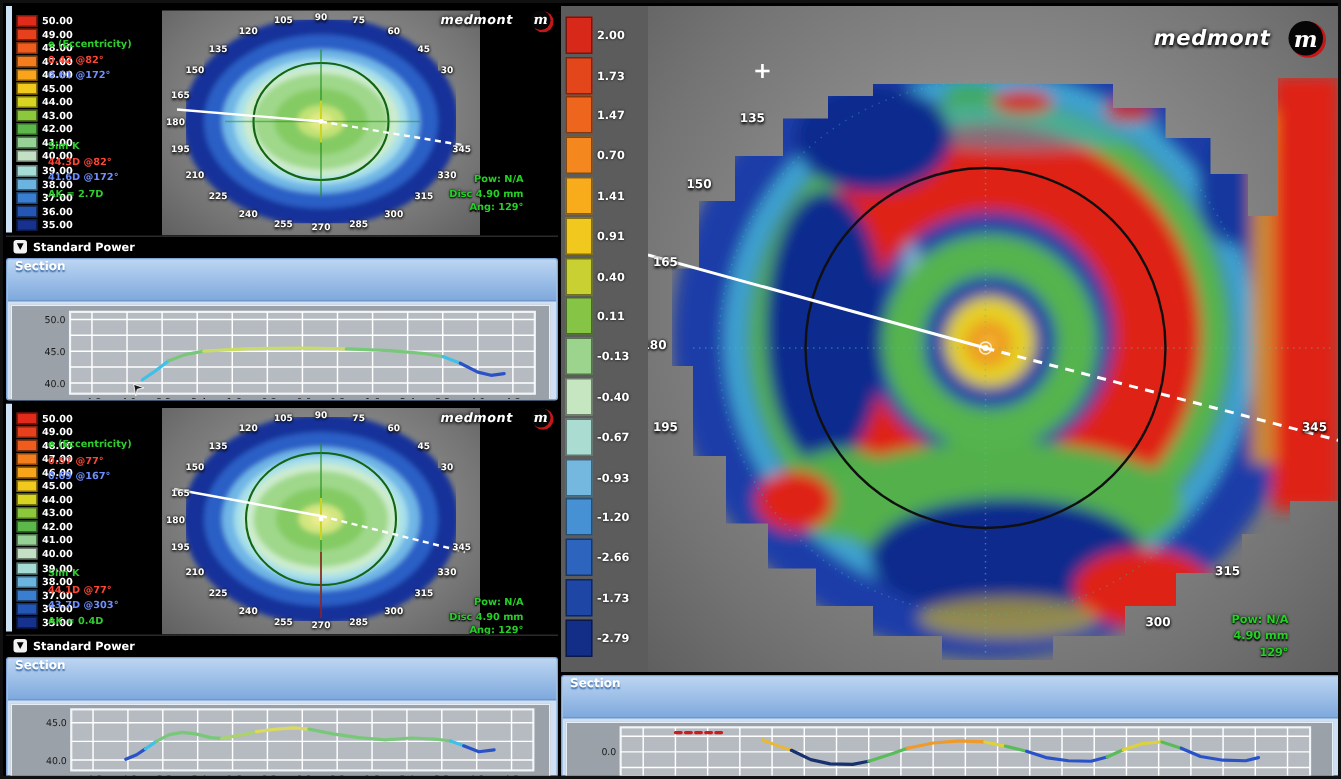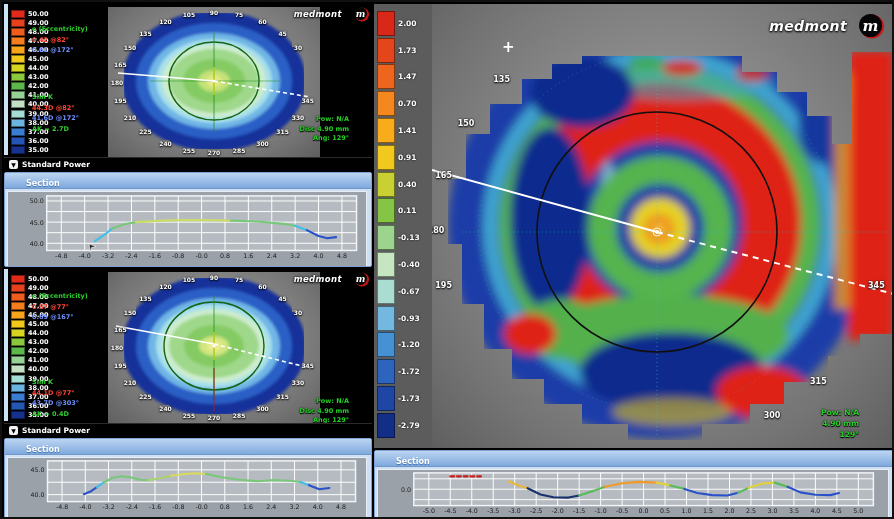--- a/index.html
+++ b/index.html
@@ -28,22 +28,22 @@
   .green{color:#2ecc2e;}.red{color:#ff4636;}.blue{color:#6f8fff;}
   .info{position:absolute;text-align:right;color:#25d025;font-size:6.5px;font-weight:bold;line-height:9.5px;
         text-shadow:0 0 2px #000,0 1px 1px #000;z-index:4;}
   .info-big{font-size:7.5px;line-height:11px;}
   .footerbar{position:absolute;left:0;bottom:0;height:13px;background:#000;display:flex;align-items:center;
              gap:4px;padding:0 5px;z-index:6;border-top:1px solid #2a2a2a;}
   .ddicon{width:9px;height:9px;background:#f2f2f2;border-radius:2px;color:#000;font-size:6px;line-height:9px;
           text-align:center;flex:none;}
   .flabel{color:#fff;font-size:7.5px;font-weight:bold;white-space:nowrap;}
   .secwin{position:absolute;background:#cfe0f5;border:1px solid #7da3d4;border-radius:2px;overflow:hidden;}
-  .sectitle{height:16px;background:linear-gradient(#bcd5f2,#7fa9dd);color:#fff;font-size:8px;font-weight:bold;
-            padding-left:21px;display:flex;align-items:flex-end;border-bottom:1px solid #6f97c9;
+  .sectitle{height:28px;background:linear-gradient(#bcd5f2,#7fa9dd);color:#fff;font-size:8px;font-weight:bold;
+            padding-left:5px;display:flex;align-items:flex-start;border-bottom:1px solid #6f97c9;
             text-shadow:0 1px 1px #3a6ca8;}
   .secbody{padding:2px;}
   .secbody svg{display:block;background:#9aa1a8;border:1px solid #e8eef6;}
   text.tick{font-size:6.5px;fill:#1c1c1c;font-family:"DejaVu Sans",sans-serif;}
   .logo{position:absolute;display:flex;align-items:center;gap:12px;z-index:5;}
   .logotext{color:#fff;font-weight:bold;font-style:italic;letter-spacing:.4px;text-shadow:0 0 3px #000,0 1px 2px #000;}
   .logocircle{background:#060606;color:#fff;border-radius:50%;display:flex;align-items:center;justify-content:center;
               font-style:italic;font-weight:bold;font-family:"DejaVu Serif",serif;
               box-shadow:1.5px 1px 0 0.5px #c41818;flex:none;}
 </style>
@@ -502,21 +502,21 @@
         <div class="scale-row">
           <div class="scale-cell" style="background: rgb(116, 184, 224);"></div>
           <div class="scale-label">-0.93</div>
         </div>
         <div class="scale-row">
           <div class="scale-cell" style="background: rgb(70, 144, 212);"></div>
           <div class="scale-label">-1.20</div>
         </div>
         <div class="scale-row">
           <div class="scale-cell" style="background: rgb(44, 100, 190);"></div>
-          <div class="scale-label">-1.72</div>
+          <div class="scale-label">-2.66</div>
         </div>
         <div class="scale-row">
           <div class="scale-cell" style="background: rgb(30, 70, 164);"></div>
           <div class="scale-label">-1.73</div>
         </div>
         <div class="scale-row">
           <div class="scale-cell" style="background: rgb(19, 46, 134);"></div>
           <div class="scale-label">-2.79</div>
         </div>
       </div>

